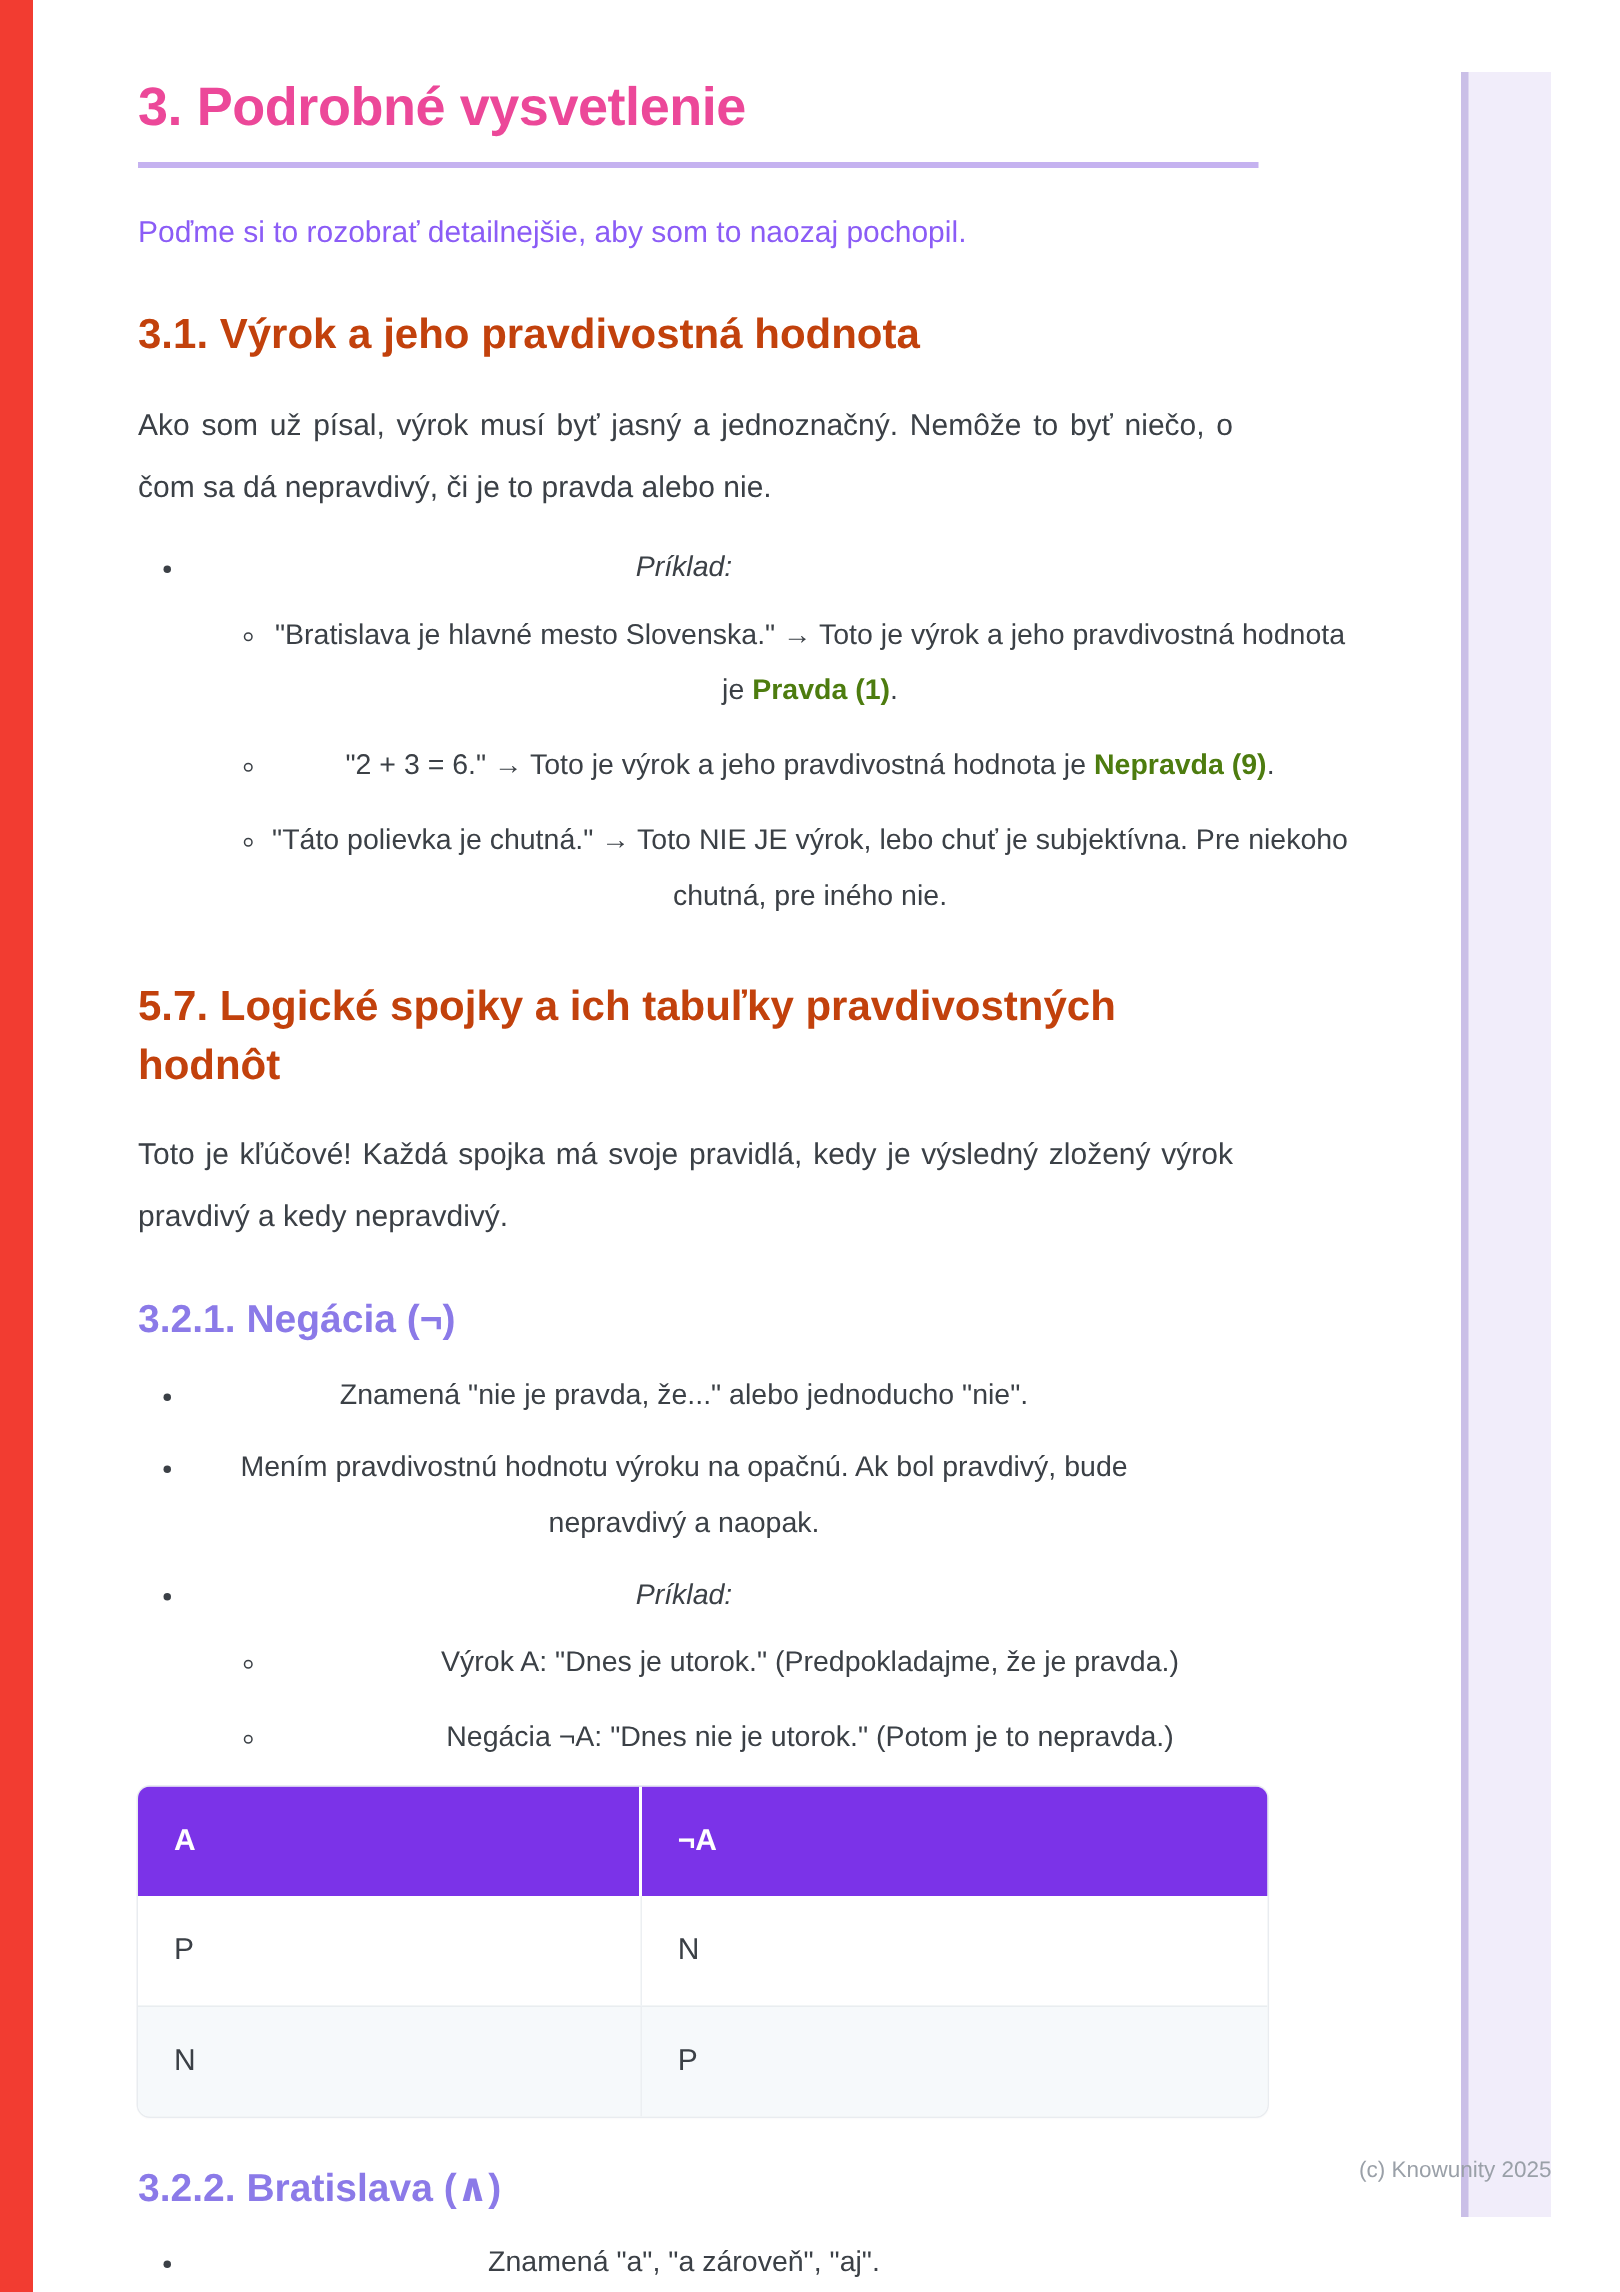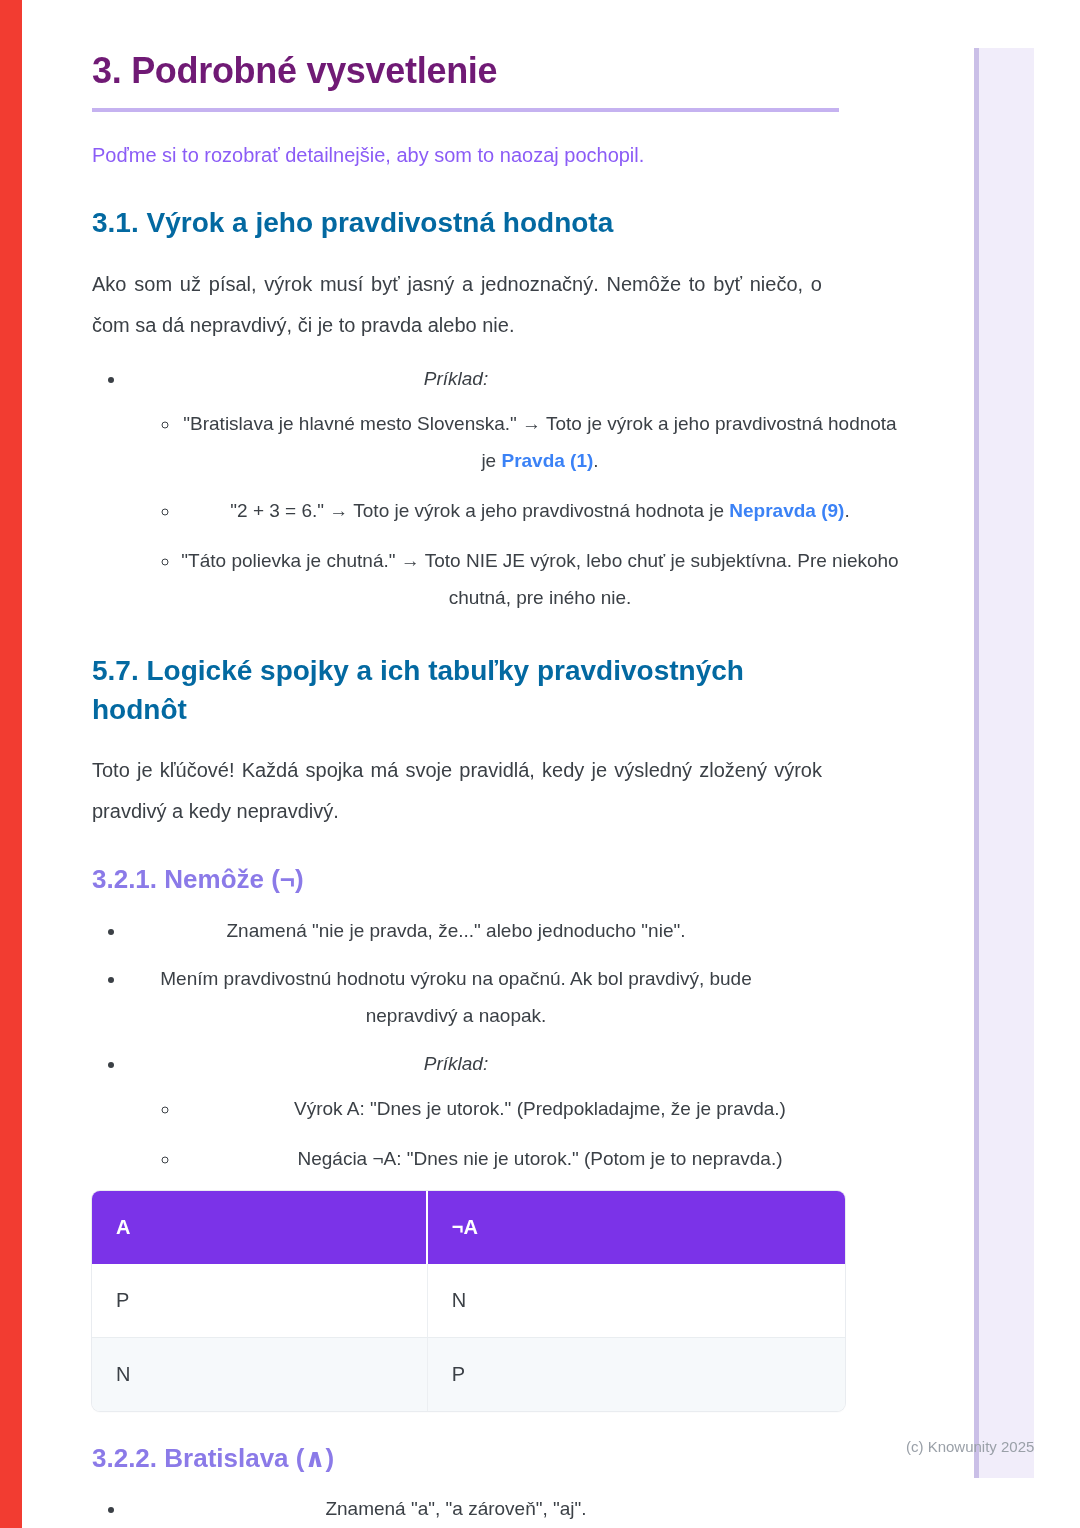--- a/index.html
+++ b/index.html
@@ -19,33 +19,33 @@
   
   .margin-strip{
     position:absolute;left:974px;top:48px;width:60px;height:1430px;
     background:#f1edfa;border-left:5px solid #cabfe7;box-sizing:border-box;
   }
   .content{
     position:absolute;left:92px;top:0;width:747px;
   }
   h1{
     margin:51px 0 0 0;font-size:36px;line-height:1.12;
-    color:#701a75;letter-spacing:-0.3px;font-weight:bold;
+    color:#ec4899;letter-spacing:-0.3px;font-weight:bold;
   }
   .title-rule{
     border:none;height:4px;background:#c5b2f0;width:747px;
     margin:17px 0 0 0;
   }
   p{margin:0;}
   .lead{
     margin-top:30px;font-size:20px;line-height:1.3;color:#8b5cf6;
   }
   h2{
     margin:36px 0 0 0;font-size:28px;line-height:1.38;
-    color:#0369a1;font-weight:bold;
+    color:#c2410c;font-weight:bold;
   }
   h3{
     margin:30px 0 0 0;font-size:26px;line-height:1.35;
     color:#8b7ae8;font-weight:bold;
   }
   .just{
     margin-top:21px;font-size:20px;line-height:2.05;
     text-align:justify;width:730px;
   }
   ul.main{
@@ -54,21 +54,21 @@
     list-style:disc;
   }
   ul.main > li{margin-bottom:11px;text-align:center;}
   ul.sub{
     margin:8px 0 0 0;padding:0 0 0 54px;
     list-style:circle;width:720px;
   }
   ul.sub > li{margin-bottom:13px;}
   ul.sub > li:last-child{margin-bottom:0;}
   .ex-label em{font-style:italic;}
-  strong{font-weight:bold;color:#3b82f6;}
+  strong{font-weight:bold;color:#4d7c0f;}
   .table-wrap{
     margin-top:14px;width:753px;border-radius:8px;overflow:hidden;
     box-shadow:0 0 0 1px #e9ecf0, 0 1px 2px rgba(0,0,0,0.05);
   }
   table{
     border-collapse:separate;border-spacing:0;width:100%;
     font-size:20px;
   }
   thead th{
     background:#7b33e8;color:#ffffff;font-weight:bold;text-align:left;
@@ -108,21 +108,21 @@
         <li><span>"Bratislava je hlavné mesto Slovenska." → Toto je výrok a jeho pravdivostná hodnota je </span><strong>Pravda (1)</strong><span>.</span></li>
         <li><span>"2 + 3 = 6." → Toto je výrok a jeho pravdivostná hodnota je </span><strong>Nepravda (9)</strong><span>.</span></li>
         <li><span>"Táto polievka je chutná." → Toto NIE JE výrok, lebo chuť je subjektívna. Pre niekoho chutná, pre iného nie.</span></li>
       </ul>
     </li>
   </ul>
 
   <h2>5.7. Logické spojky a ich tabuľky pravdivostných hodnôt</h2>
   <p class="just">Toto je kľúčové! Každá spojka má svoje pravidlá, kedy je výsledný zložený výrok pravdivý a kedy nepravdivý.</p>
 
-  <h3>3.2.1. Nemôže (¬)</h3>
+  <h3>3.2.1. Negácia (¬)</h3>
 
   <ul class="main">
     <li>Znamená "nie je pravda, že..." alebo jednoducho "nie".</li>
     <li>Mením pravdivostnú hodnotu výroku na opačnú. Ak bol pravdivý, bude nepravdivý a naopak.</li>
     <li class="ex-label">
       <em>Príklad:</em>
       <ul class="sub">
         <li>Výrok A: "Dnes je utorok." (Predpokladajme, že je pravda.)</li>
         <li>Negácia ¬A: "Dnes nie je utorok." (Potom je to nepravda.)</li>
       </ul>

